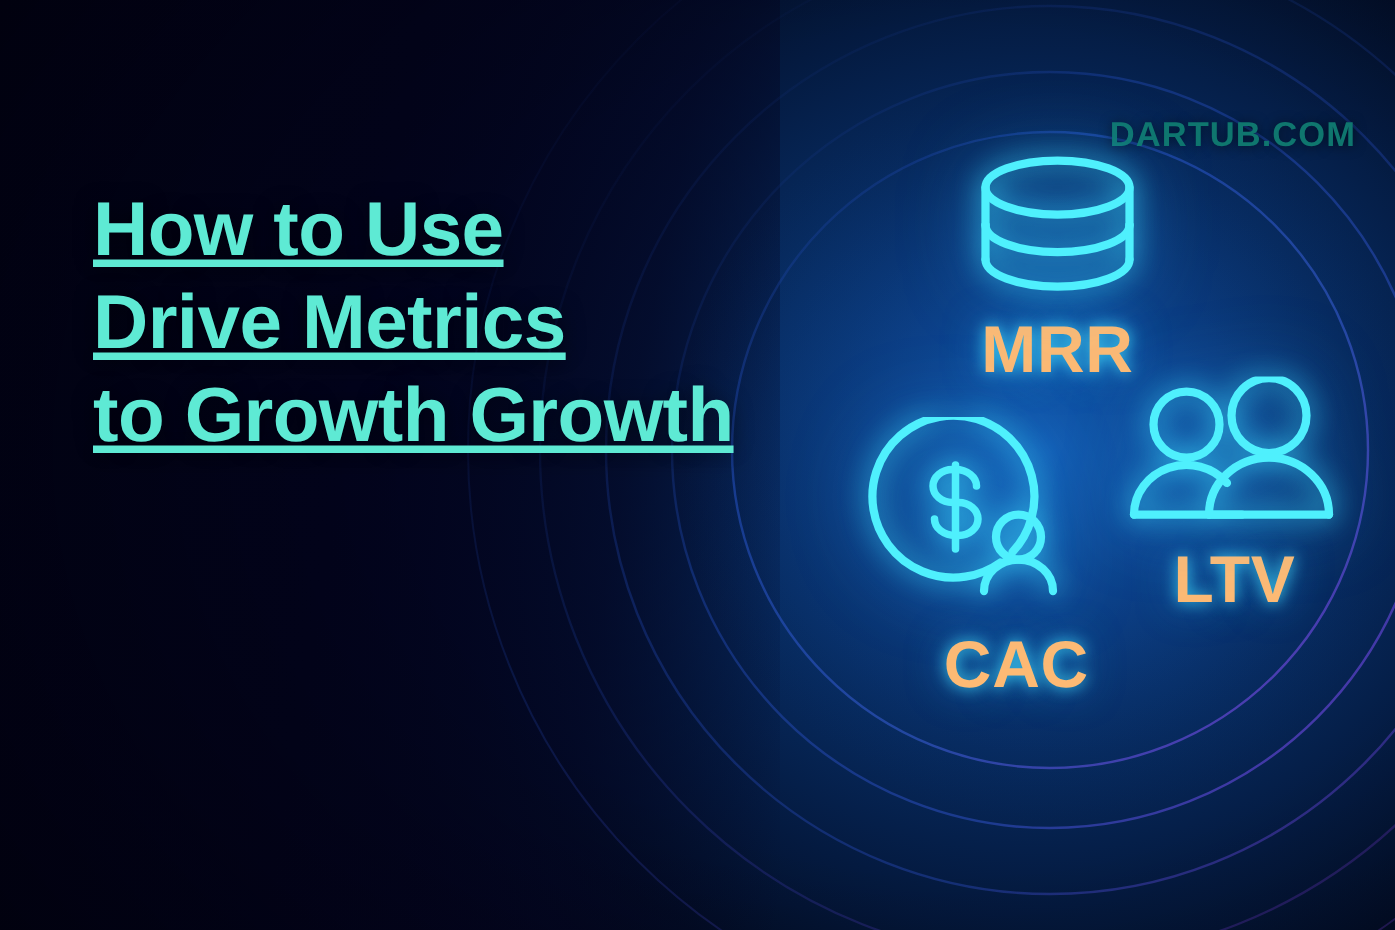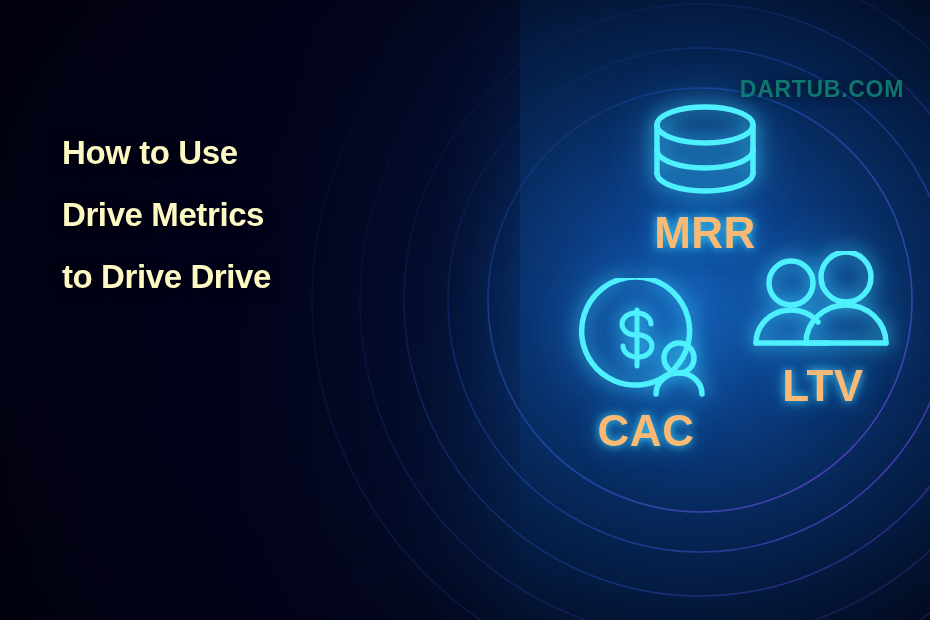--- a/index.html
+++ b/index.html
@@ -37,27 +37,28 @@
   
   .rings{ position:absolute; left:0; top:0; width:930px; height:620px; pointer-events:none; }
 
   
   .title-block{
     position:absolute;
     left:62px; top:122px;
     width:450px;
   }
   .title-line{
-    color:#fef9c3;
-    font-size:33px;
+    color:#5eead4;
+    font-size:51px;
     line-height:62px;
     font-weight:bold;
     letter-spacing:-0.4px;
     white-space:nowrap;
     text-shadow:0 2px 14px rgba(0,0,0,0.55);
+    text-decoration:underline;
   }
 
   
   .brand{
     position:absolute;
     right:26px; top:40px;
     color:#0f766e;
     font-size:23px;
     font-weight:bold;
     letter-spacing:0.7px;
@@ -76,21 +77,21 @@
     color:#fdba74;
     font-weight:bold;
     letter-spacing:0.5px;
     text-shadow:0 0 10px rgba(70,225,255,0.9), 0 0 26px rgba(40,170,255,0.65);
   }
 
   #metric-mrr{ left:612px; top:100px; width:186px; }
   #metric-mrr .metric-label{ font-size:44px; line-height:50px; margin-top:4px; }
 
   #metric-cac{ left:566px; top:278px; width:160px; }
-  #metric-cac .metric-label{ font-size:44px; line-height:50px; margin-top:4px; }
+  #metric-cac .metric-label{ font-size:44px; line-height:50px; margin-top:16px;text-align:right; }
 
   #metric-ltv{ left:748px; top:251px; width:150px; }
   #metric-ltv .metric-label{ font-size:44px; line-height:50px; margin-top:-2px; }
 
   .neon{ stroke:#4ff0fd; fill:none; stroke-width:5.5; stroke-linecap:round; stroke-linejoin:round; }
   .neon-thin{ stroke:#4ff0fd; fill:none; stroke-width:5; stroke-linecap:round; stroke-linejoin:round; }
 </style>
 </head>
 <body>
 
@@ -140,21 +141,21 @@
     <circle cx="700" cy="300" r="388" fill="none" stroke="url(#ringGrad4)" stroke-width="1.3"></circle>
   </svg>
 
   <div class="bg-vignette"></div>
 
   <div class="brand">DARTUB.COM</div>
 
   <div class="title-block">
     <div class="title-line">How to Use</div>
     <div class="title-line">Drive Metrics</div>
-    <div class="title-line">to Drive Drive</div>
+    <div class="title-line">to Growth Growth</div>
   </div>
 
   <div class="metric" id="metric-mrr">
     <span class="icon-wrap">
       <svg width="186" height="100" viewBox="0 0 186 100" xmlns="http://www.w3.org/2000/svg">
         <ellipse class="neon" cx="93" cy="25" rx="48" ry="18"></ellipse>
         <path class="neon" d="M45 25 V 50"></path>
         <path class="neon" d="M141 25 V 50"></path>
         <path class="neon" d="M45 50 a48 18 0 0 0 96 0"></path>
         <path class="neon" d="M45 50 V 73"></path>

